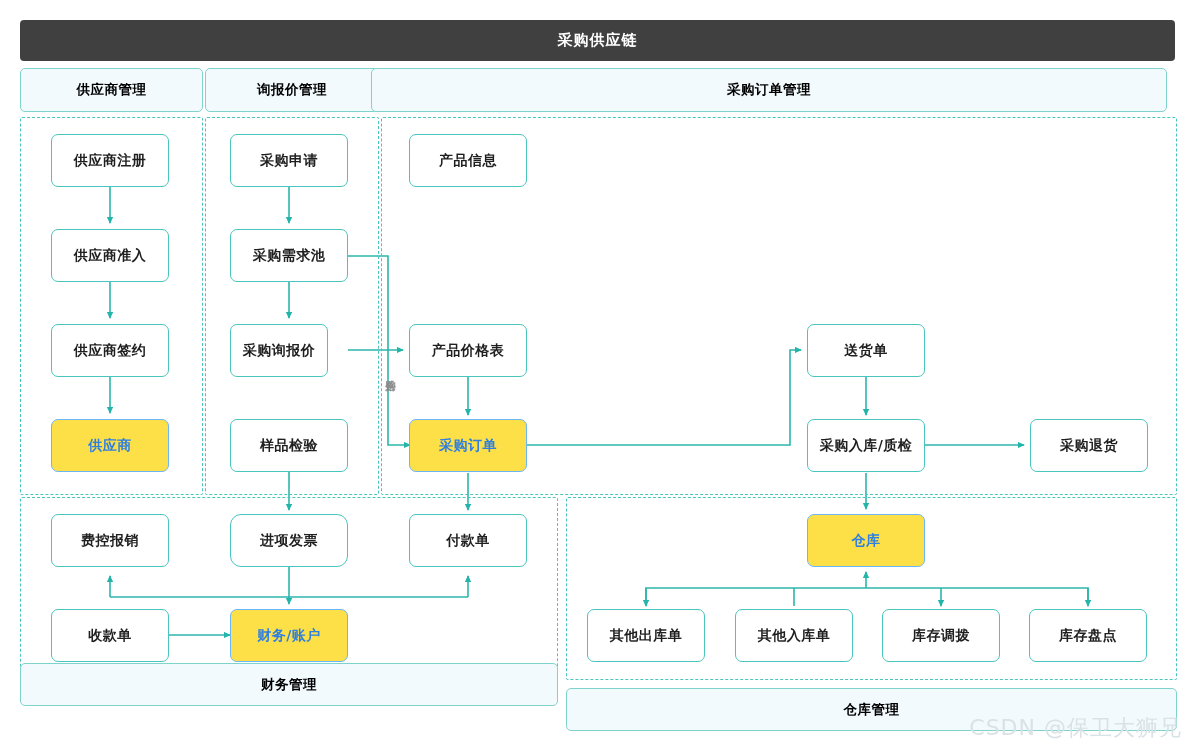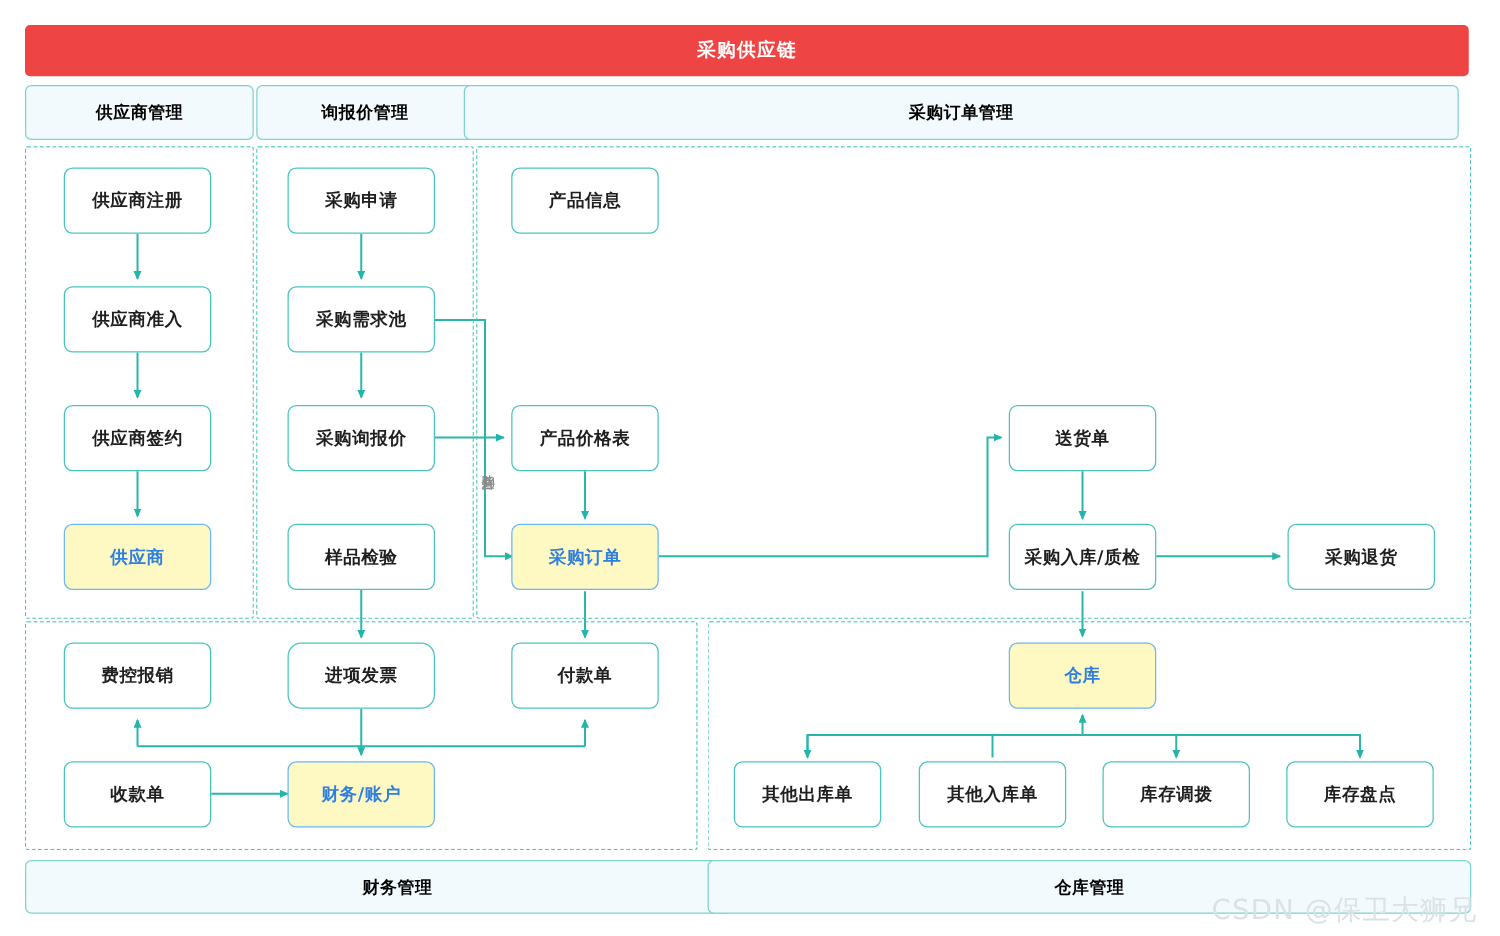--- a/index.html
+++ b/index.html
@@ -10,21 +10,21 @@
   }
   #canvas{position:absolute;left:0;top:0;width:1200px;height:749px;}
   svg#wires{position:absolute;left:0;top:0;width:1200px;height:749px;pointer-events:none;}
 
   
   .titlebar{
     position:absolute;left:20px;top:20px;width:1155px;height:41px;
     background:#17a furniture;
   }
   .titlebar{
-    background:#ef4444;border-radius:4px;
+    background:#404040;border-radius:4px;
     display:flex;align-items:center;justify-content:center;
     color:#ffffff;font-size:15px;font-weight:bold;letter-spacing:1px;
   }
 
   
   .pill{
     position:absolute;background:#f2fafd;border:1px solid #7fd3cd;border-radius:5px;
     display:flex;align-items:center;justify-content:center;
     color:#000000;font-size:13.5px;font-weight:bold;letter-spacing:.5px;
   }
@@ -33,21 +33,21 @@
   .grp{position:absolute;border:1.4px dashed #49c5bd;border-radius:2px;background:transparent;}
 
   
   .node{
     position:absolute;border:1.3px solid #49c5bd;border-radius:7px;background:#ffffff;
     display:flex;align-items:center;justify-content:center;
     color:#1f1f1f;font-size:14px;font-weight:bold;letter-spacing:.5px;
     box-sizing:border-box;
   }
   .node.hl{
-    background:#fef9c3;border-color:#6bb6f5;color:#2f7fe0;
+    background:#fde047;border-color:#6bb6f5;color:#2f7fe0;
   }
 
   
   .vlabel{
     position:absolute;color:#8a8a8a;font-size:11px;line-height:12.5px;
     writing-mode:vertical-rl;text-orientation:upright;letter-spacing:0px;
     white-space:nowrap;
   }
 
   .watermark{
@@ -117,31 +117,31 @@
   <div class="pill" style="left:205px;top:68px;width:172px;height:42px;">询报价管理</div>
   <div class="pill" style="left:371px;top:68px;width:794px;height:42px;">采购订单管理</div>
 
   <div class="grp" style="left:20px;top:117px;width:181px;height:376px;"></div>
   <div class="grp" style="left:205px;top:117px;width:172px;height:376px;"></div>
   <div class="grp" style="left:381px;top:117px;width:794px;height:376px;"></div>
 
   <div class="grp" style="left:20px;top:497px;width:536px;height:181px;"></div>
   <div class="grp" style="left:566px;top:497px;width:609px;height:181px;"></div>
 
-  <div class="pill" style="left:20px;top:688px;width:536px;height:41px;padding-left:29px;">财务管理</div>
+  <div class="pill" style="left:20px;top:663px;width:536px;height:41px;">财务管理</div>
   <div class="pill" style="left:566px;top:688px;width:609px;height:41px;">仓库管理</div>
 
   <div class="node" style="left:51px;top:134px;width:118px;height:53px;">供应商注册</div>
   <div class="node" style="left:51px;top:229px;width:118px;height:53px;">供应商准入</div>
   <div class="node" style="left:51px;top:324px;width:118px;height:53px;">供应商签约</div>
   <div class="node hl" style="left:51px;top:419px;width:118px;height:53px;">供应商</div>
 
   <div class="node" style="left:230px;top:134px;width:118px;height:53px;">采购申请</div>
   <div class="node" style="left:230px;top:229px;width:118px;height:53px;">采购需求池</div>
-  <div class="node" style="left:230px;top:324px;width:118px;height:53px;">采购询报价</div>
+  <div class="node" style="left:230px;top:324px;width:98px;height:53px;">采购询报价</div>
   <div class="node" style="left:230px;top:419px;width:118px;height:53px;">样品检验</div>
 
   <div class="vlabel" style="left:383px;top:371px;">合并采购</div>
 
   <div class="node" style="left:409px;top:134px;width:118px;height:53px;">产品信息</div>
   <div class="node" style="left:409px;top:324px;width:118px;height:53px;">产品价格表</div>
   <div class="node hl" style="left:409px;top:419px;width:118px;height:53px;">采购订单</div>
 
   <div class="node" style="left:807px;top:324px;width:118px;height:53px;">送货单</div>
   <div class="node" style="left:807px;top:419px;width:118px;height:53px;">采购入库/质检</div>

